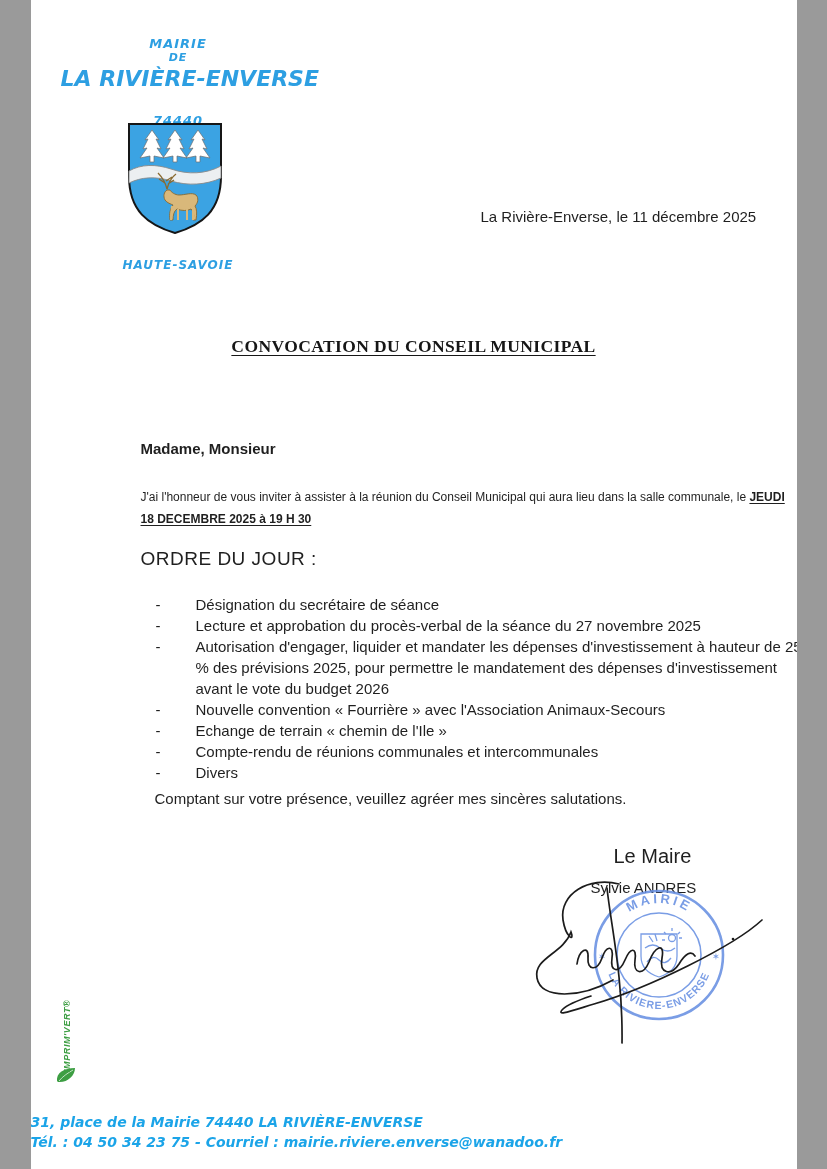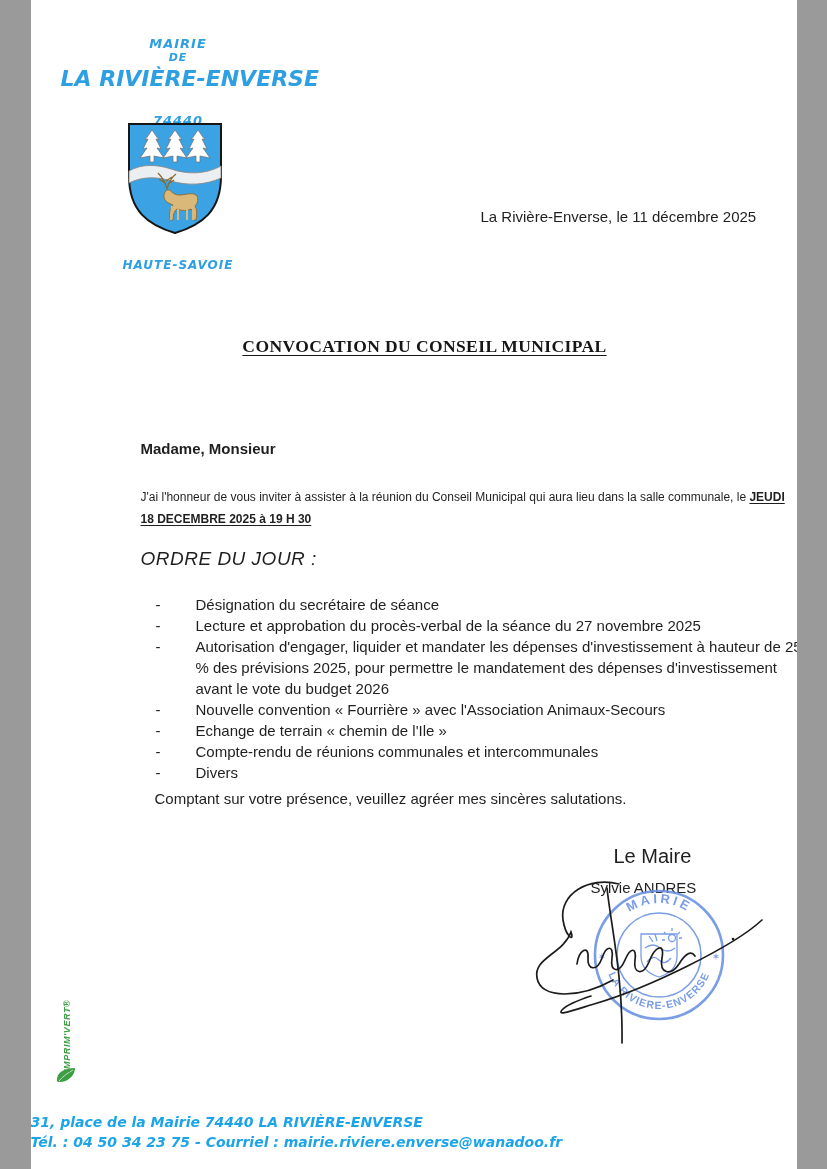--- a/index.html
+++ b/index.html
@@ -15,26 +15,26 @@
   .h-de{position:absolute;top:21px;width:100%;font-size:11px;letter-spacing:1px;}
   .h-commune{position:absolute;top:36px;width:100%;font-size:22px;letter-spacing:0px;white-space:nowrap;}
   .h-code{position:absolute;top:63px;width:100%;font-size:13px;letter-spacing:1px;margin-top:20px;}
   .h-dept{position:absolute;top:228px;width:100%;font-size:12px;letter-spacing:1px;}
   .coat{position:absolute;left:64px;top:90px;}
   
   .dateline{position:absolute;left:450px;top:208px;font-size:15px;}
   .doc-title{
     position:absolute;left:0;top:336px;width:100%;text-align:center;
     font-family:"Liberation Serif","DejaVu Serif",serif;font-weight:bold;font-size:17.5px;
-    text-decoration:underline;text-underline-offset:3px;letter-spacing:0.4px;color:#161616;margin-left:11px;
+    text-decoration:underline;text-underline-offset:3px;letter-spacing:0.4px;color:#161616;
   }
   .salutation{position:absolute;left:110px;top:440px;font-size:15px;font-weight:bold;}
   .intro{position:absolute;left:110px;top:475px;width:658px;font-size:12px;line-height:21.5px;}
   .intro b{text-decoration:underline;text-underline-offset:2px;}
-  .agenda-h{position:absolute;left:110px;top:548px;font-size:19px;font-style:italic;letter-spacing:0.5px;}
+  .agenda-h{position:absolute;left:110px;top:548px;font-size:19px;letter-spacing:0.5px;}
   .agenda{position:absolute;left:125px;top:594px;width:655px;margin:0;padding:0;list-style:none;font-size:15px;line-height:21px;}
   .agenda li{display:flex;}
   .agenda .dash{width:40px;flex:0 0 40px;}
   .agenda .txt{flex:1;}
   .closing{position:absolute;left:124px;top:790px;font-size:15px;}
   .sig-role{position:absolute;left:583px;top:845px;font-size:20px;}
   .sig-name{position:absolute;left:560px;top:879px;font-size:15px;}
   .sig-art{position:absolute;left:488px;top:876px;}
   
   .eco{

